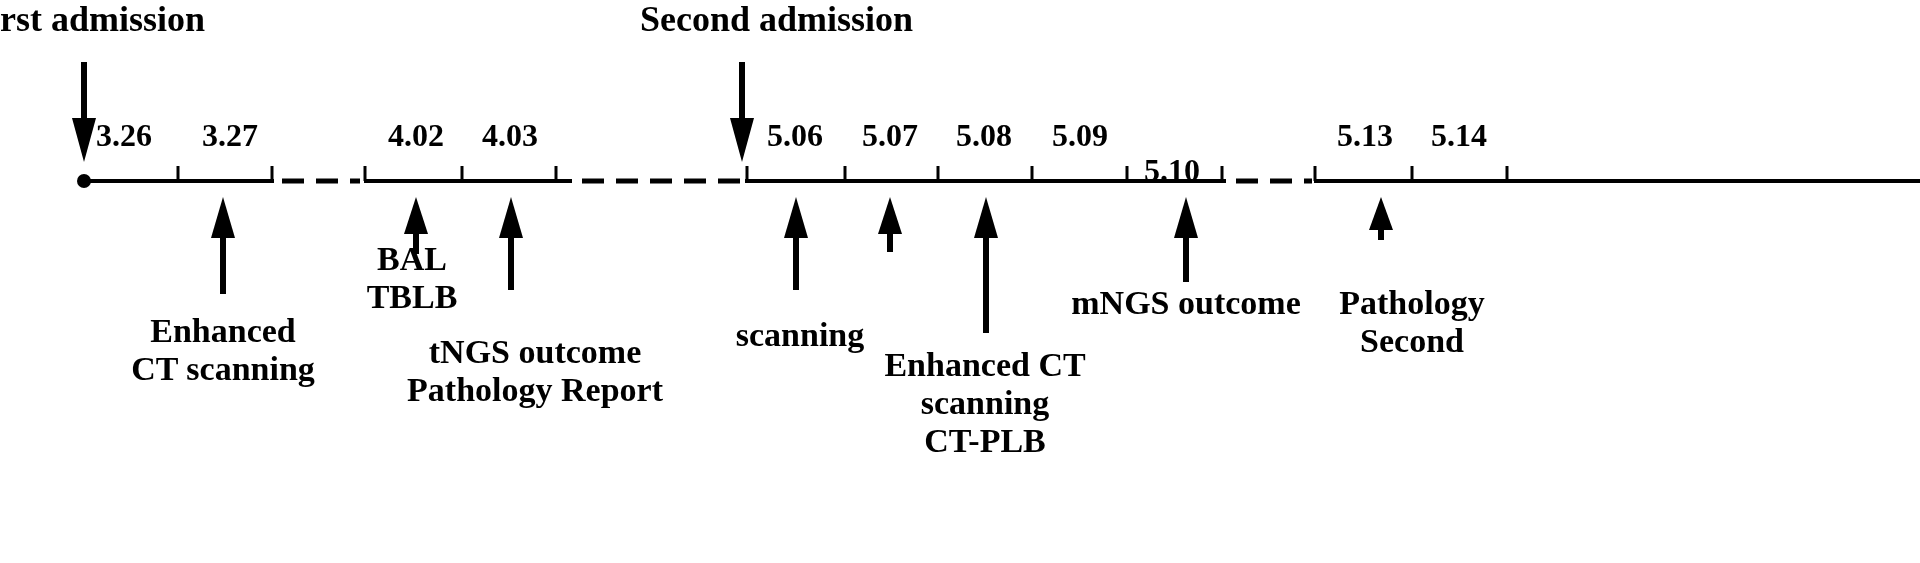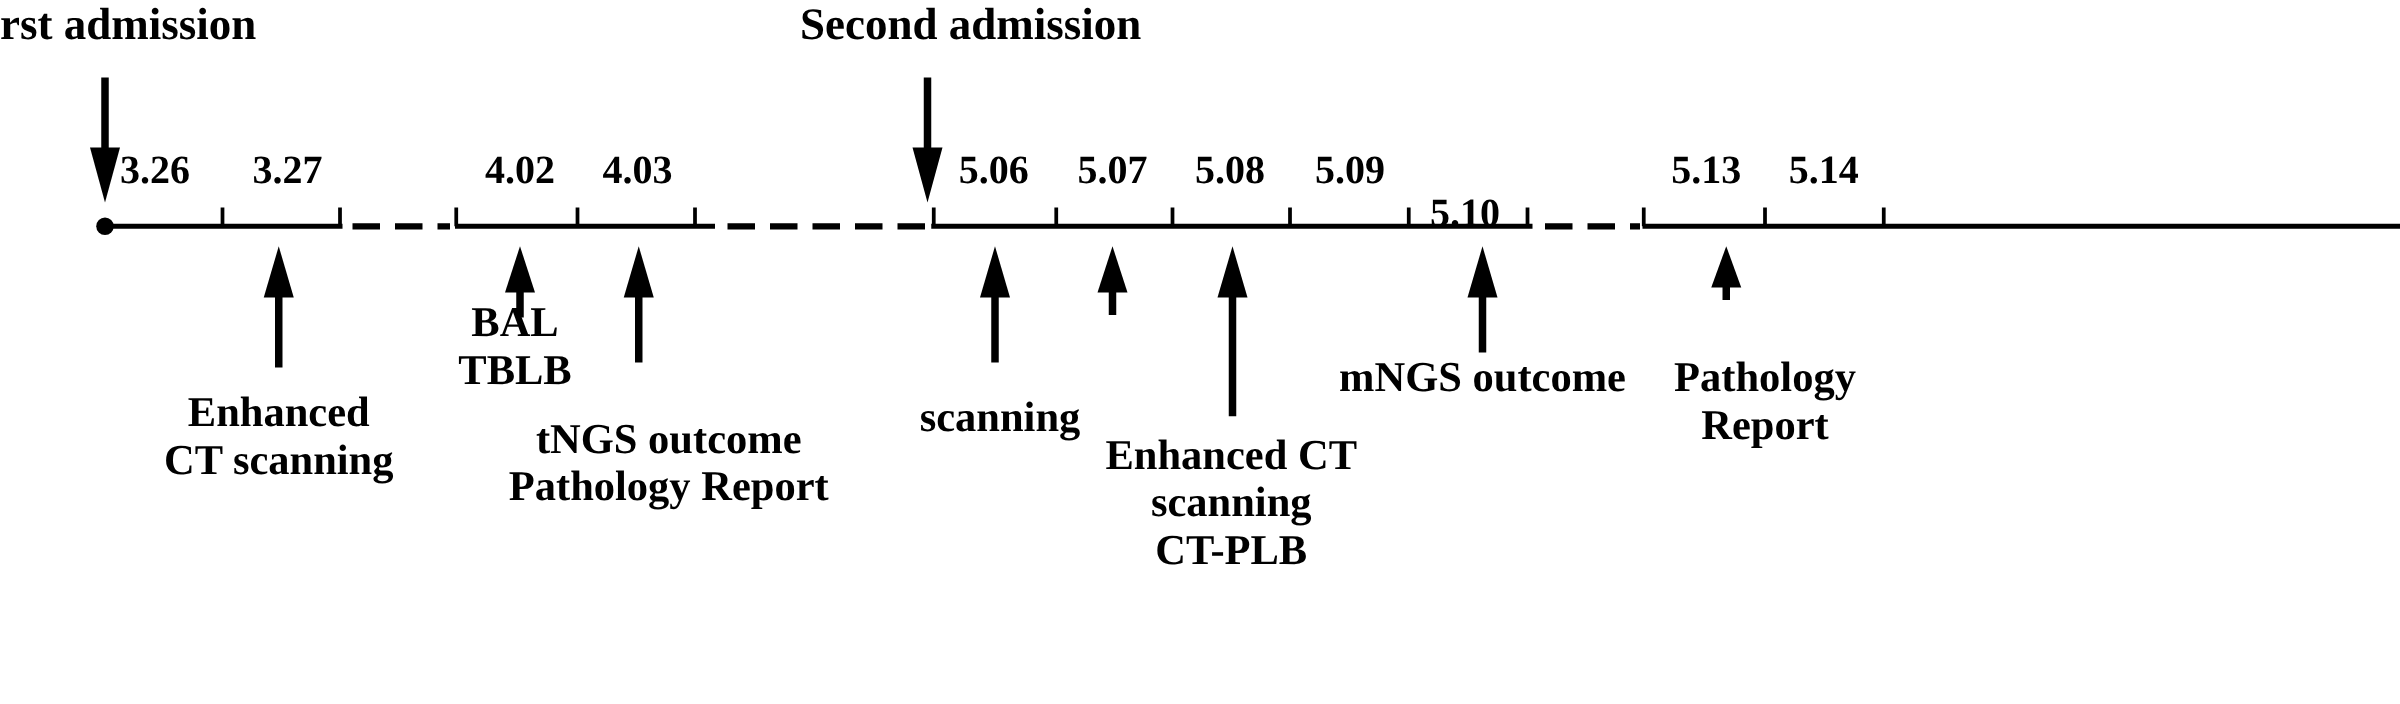--- a/index.html
+++ b/index.html
@@ -127,15 +127,15 @@
   <div class="txt center" style="left:985px; top:346px;">
     <div>Enhanced CT</div>
     <div>scanning</div>
     <div>CT-PLB</div>
   </div>
   <div class="txt center" style="left:1186px; top:284px;">
     <div>mNGS outcome</div>
   </div>
   <div class="txt center" style="left:1412px; top:240px;margin-top:44px;">
     <div>Pathology</div>
-    <div>Report</div>
+    <div>Second</div>
   </div>
 </div>
 
 </body></html>

